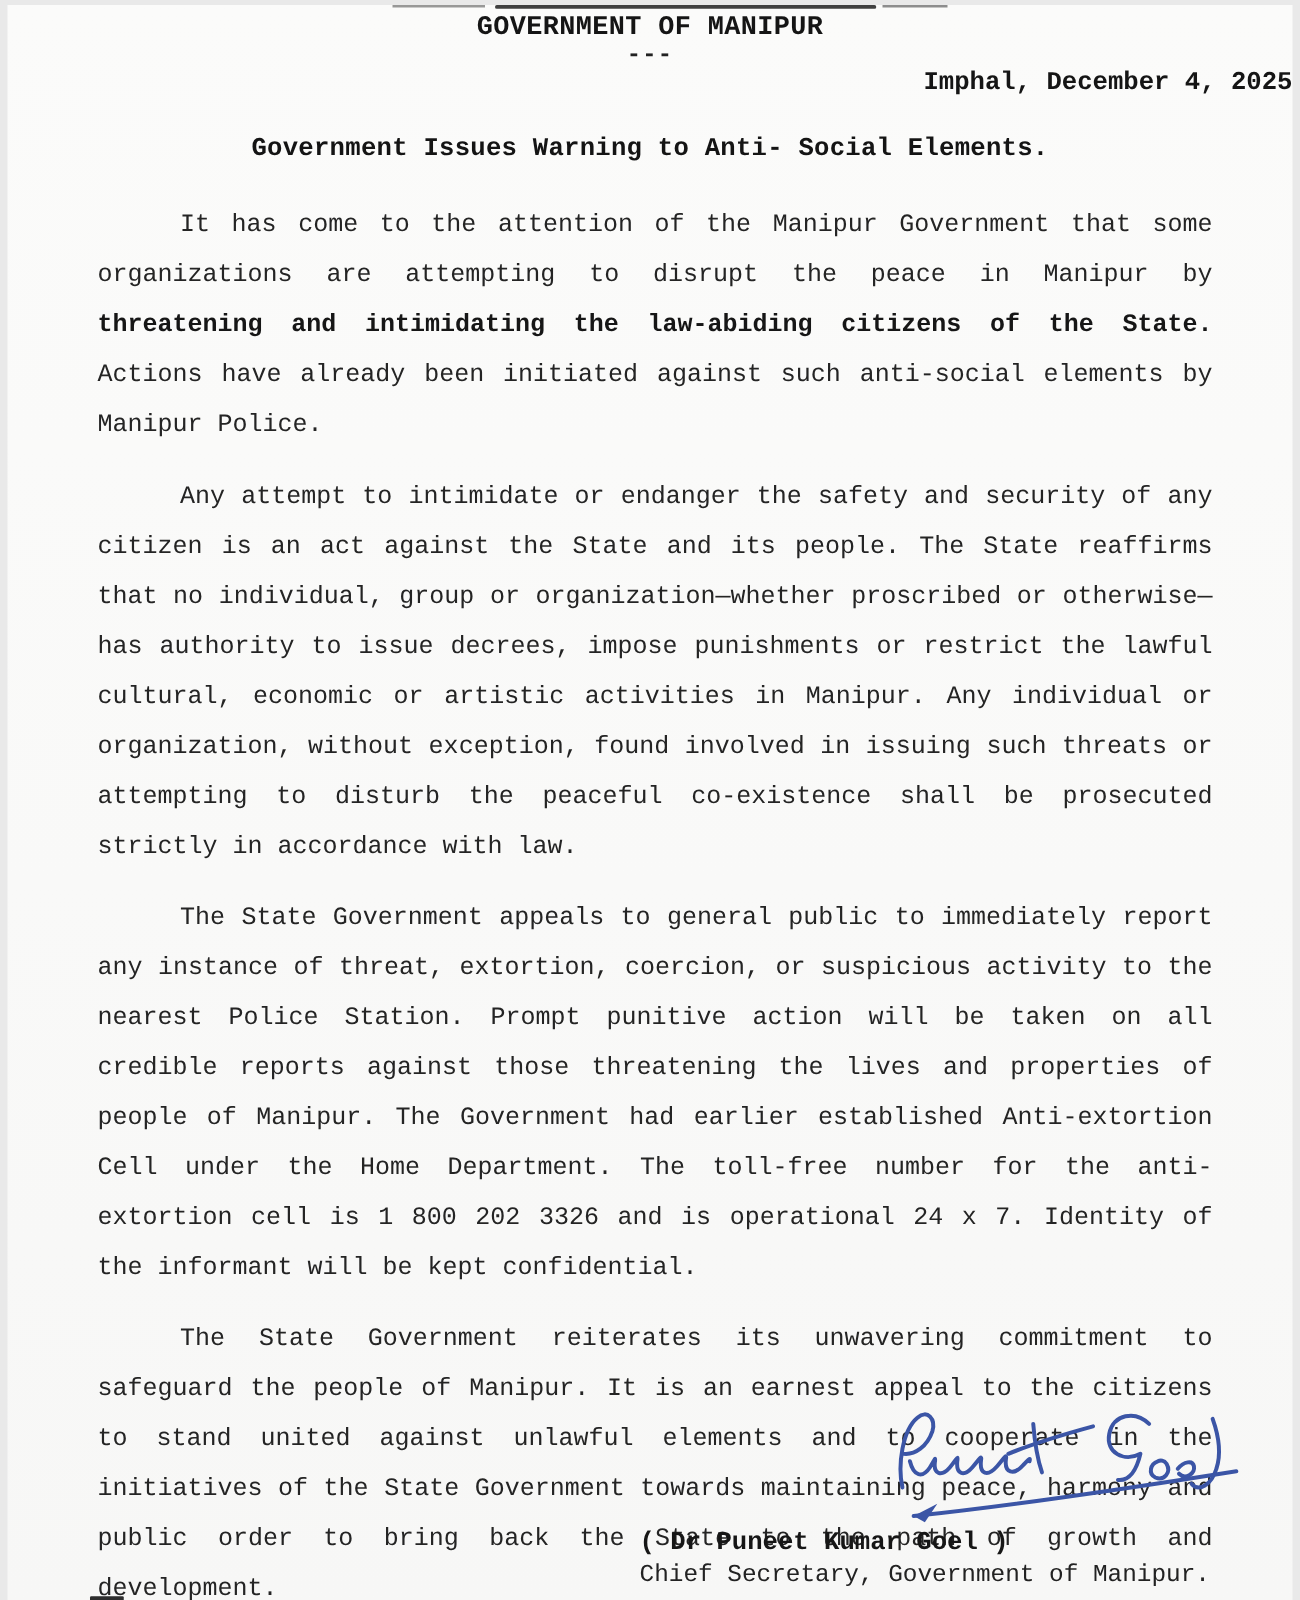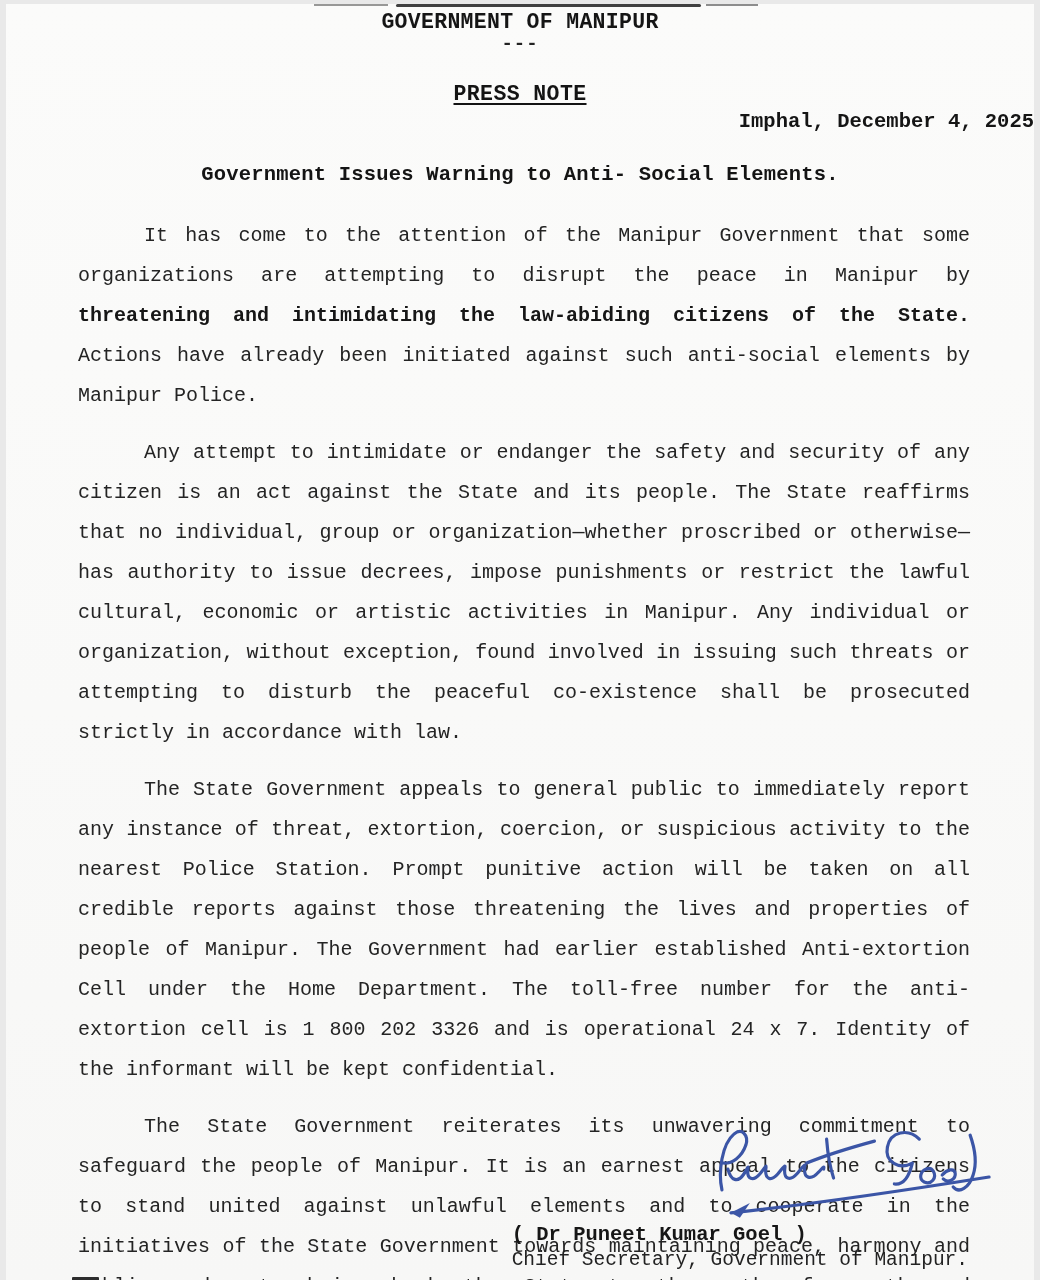--- a/index.html
+++ b/index.html
@@ -107,21 +107,20 @@
 
 <div class="page">
 
   <div class="artifact top-a"></div>
   <div class="artifact top-b"></div>
   <div class="artifact top-c"></div>
 
   <header class="doc-header">
     <div class="org-line">GOVERNMENT OF MANIPUR</div>
     <div class="sep-dashes">---</div>
-    <div class="press-note">PRESS NOTE</div>
     <div class="dateline">Imphal, December 4, 2025</div>
     <div class="doc-title">Government Issues Warning to Anti- Social Elements.</div>
   </header>
 
   <main class="doc-body" id="paragraphs">
       <p><span>It has come to the attention of the Manipur Government that some organizations are attempting to disrupt the peace in Manipur by </span><span class="b">threatening and intimidating the law-abiding citizens of the State.</span><span> Actions have already been initiated against such anti-social elements by Manipur Police.</span></p>
       <p><span>Any attempt to intimidate or endanger the safety and security of any citizen is an act against the State and its people. The State reaffirms that no individual, group or organization—whether proscribed or otherwise—has authority to issue decrees, impose punishments or restrict the lawful cultural, economic or artistic activities in Manipur. Any individual or organization, without exception, found involved in issuing such threats or attempting to disturb the peaceful co-existence shall be prosecuted strictly in accordance with law.</span></p>
       <p><span>The State Government appeals to general public to immediately report any instance of threat, extortion, coercion, or suspicious activity to the nearest Police Station. Prompt punitive action will be taken on all credible reports against those threatening the lives and properties of people of Manipur. The Government had earlier established Anti-extortion Cell under the Home Department. The toll-free number for the anti-extortion cell is 1 800 202 3326 and is operational 24 x 7. Identity of the informant will be kept confidential.</span></p>
       <p><span>The State Government reiterates its unwavering commitment to safeguard the people of Manipur. It is an earnest appeal to the citizens to stand united against unlawful elements and to cooperate in the initiatives of the State Government towards maintaining peace, harmony and public order to bring back the State to the path of growth and development.</span></p>
     </main>

